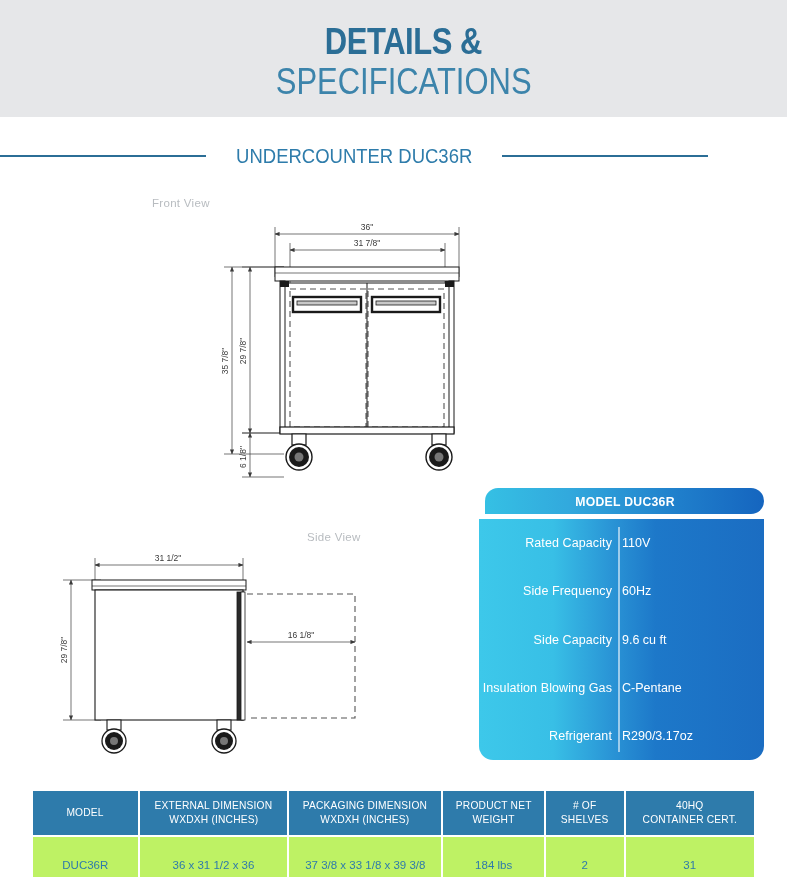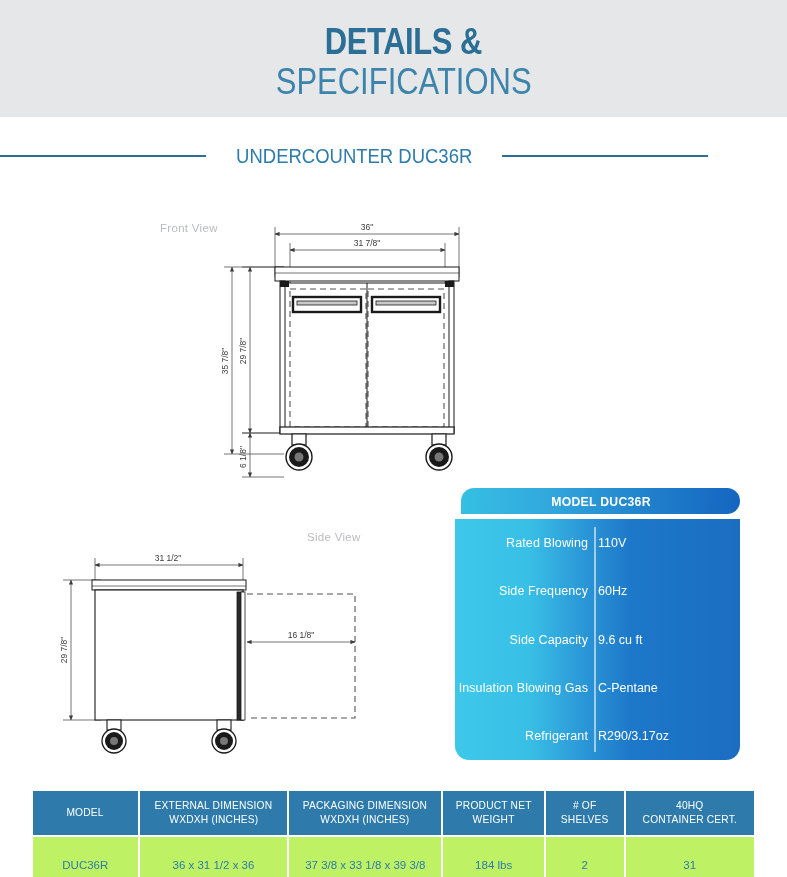--- a/index.html
+++ b/index.html
@@ -39,30 +39,30 @@
   .sub-rule.right{width:206px;}
   .subtitle-text{
     font-size:21px;color:#2e7cab;white-space:nowrap;
     transform:scaleX(0.88);display:inline-block;letter-spacing:0px;
   }
 
   
   .view-label{
     position:absolute;font-size:11.5px;color:#b8bcc0;letter-spacing:0.3px;
   }
-  #front-view-label{left:160px;top:197px;margin-top:25px;}
+  #front-view-label{left:152px;top:197px;}
   #side-view-label{left:307px;top:531px;}
 
   .drawing{position:absolute;}
   #front-drawing{left:180px;top:205px;}
   #side-drawing{left:55px;top:540px;}
 
   
   .spec-panel{
-    position:absolute;left:455px;top:488px;width:285px;height:272px;
+    position:absolute;left:479px;top:488px;width:285px;height:272px;
   }
   .spec-header{
     position:absolute;left:6px;top:0;width:279px;height:26px;
     background:linear-gradient(90deg,#35c0e4 0%,#32a9dd 30%,#1f7ecb 70%,#1565bf 100%);
     border-radius:13px 13px 13px 0;
     display:flex;align-items:center;justify-content:center;
   }
   .spec-header-text{
     color:#ffffff;font-size:13px;font-weight:bold;letter-spacing:0.3px;
     transform:scaleX(0.94);display:inline-block;
@@ -254,21 +254,21 @@
 </div>
 
 <div class="spec-panel">
   <div class="spec-header">
     <span class="spec-header-text">MODEL DUC36R</span>
   </div>
   <div class="spec-body">
     <div class="spec-divider"></div>
 
     <div class="spec-row">
-      <div class="spec-label">Rated  Blowing</div>
+      <div class="spec-label">Rated  Capacity</div>
       <div class="spec-value">110V</div>
     </div>
     <div class="spec-row">
       <div class="spec-label">Side  Frequency</div>
       <div class="spec-value">60Hz</div>
     </div>
     <div class="spec-row">
       <div class="spec-label">Side Capacity</div>
       <div class="spec-value">9.6 cu ft</div>
     </div>

